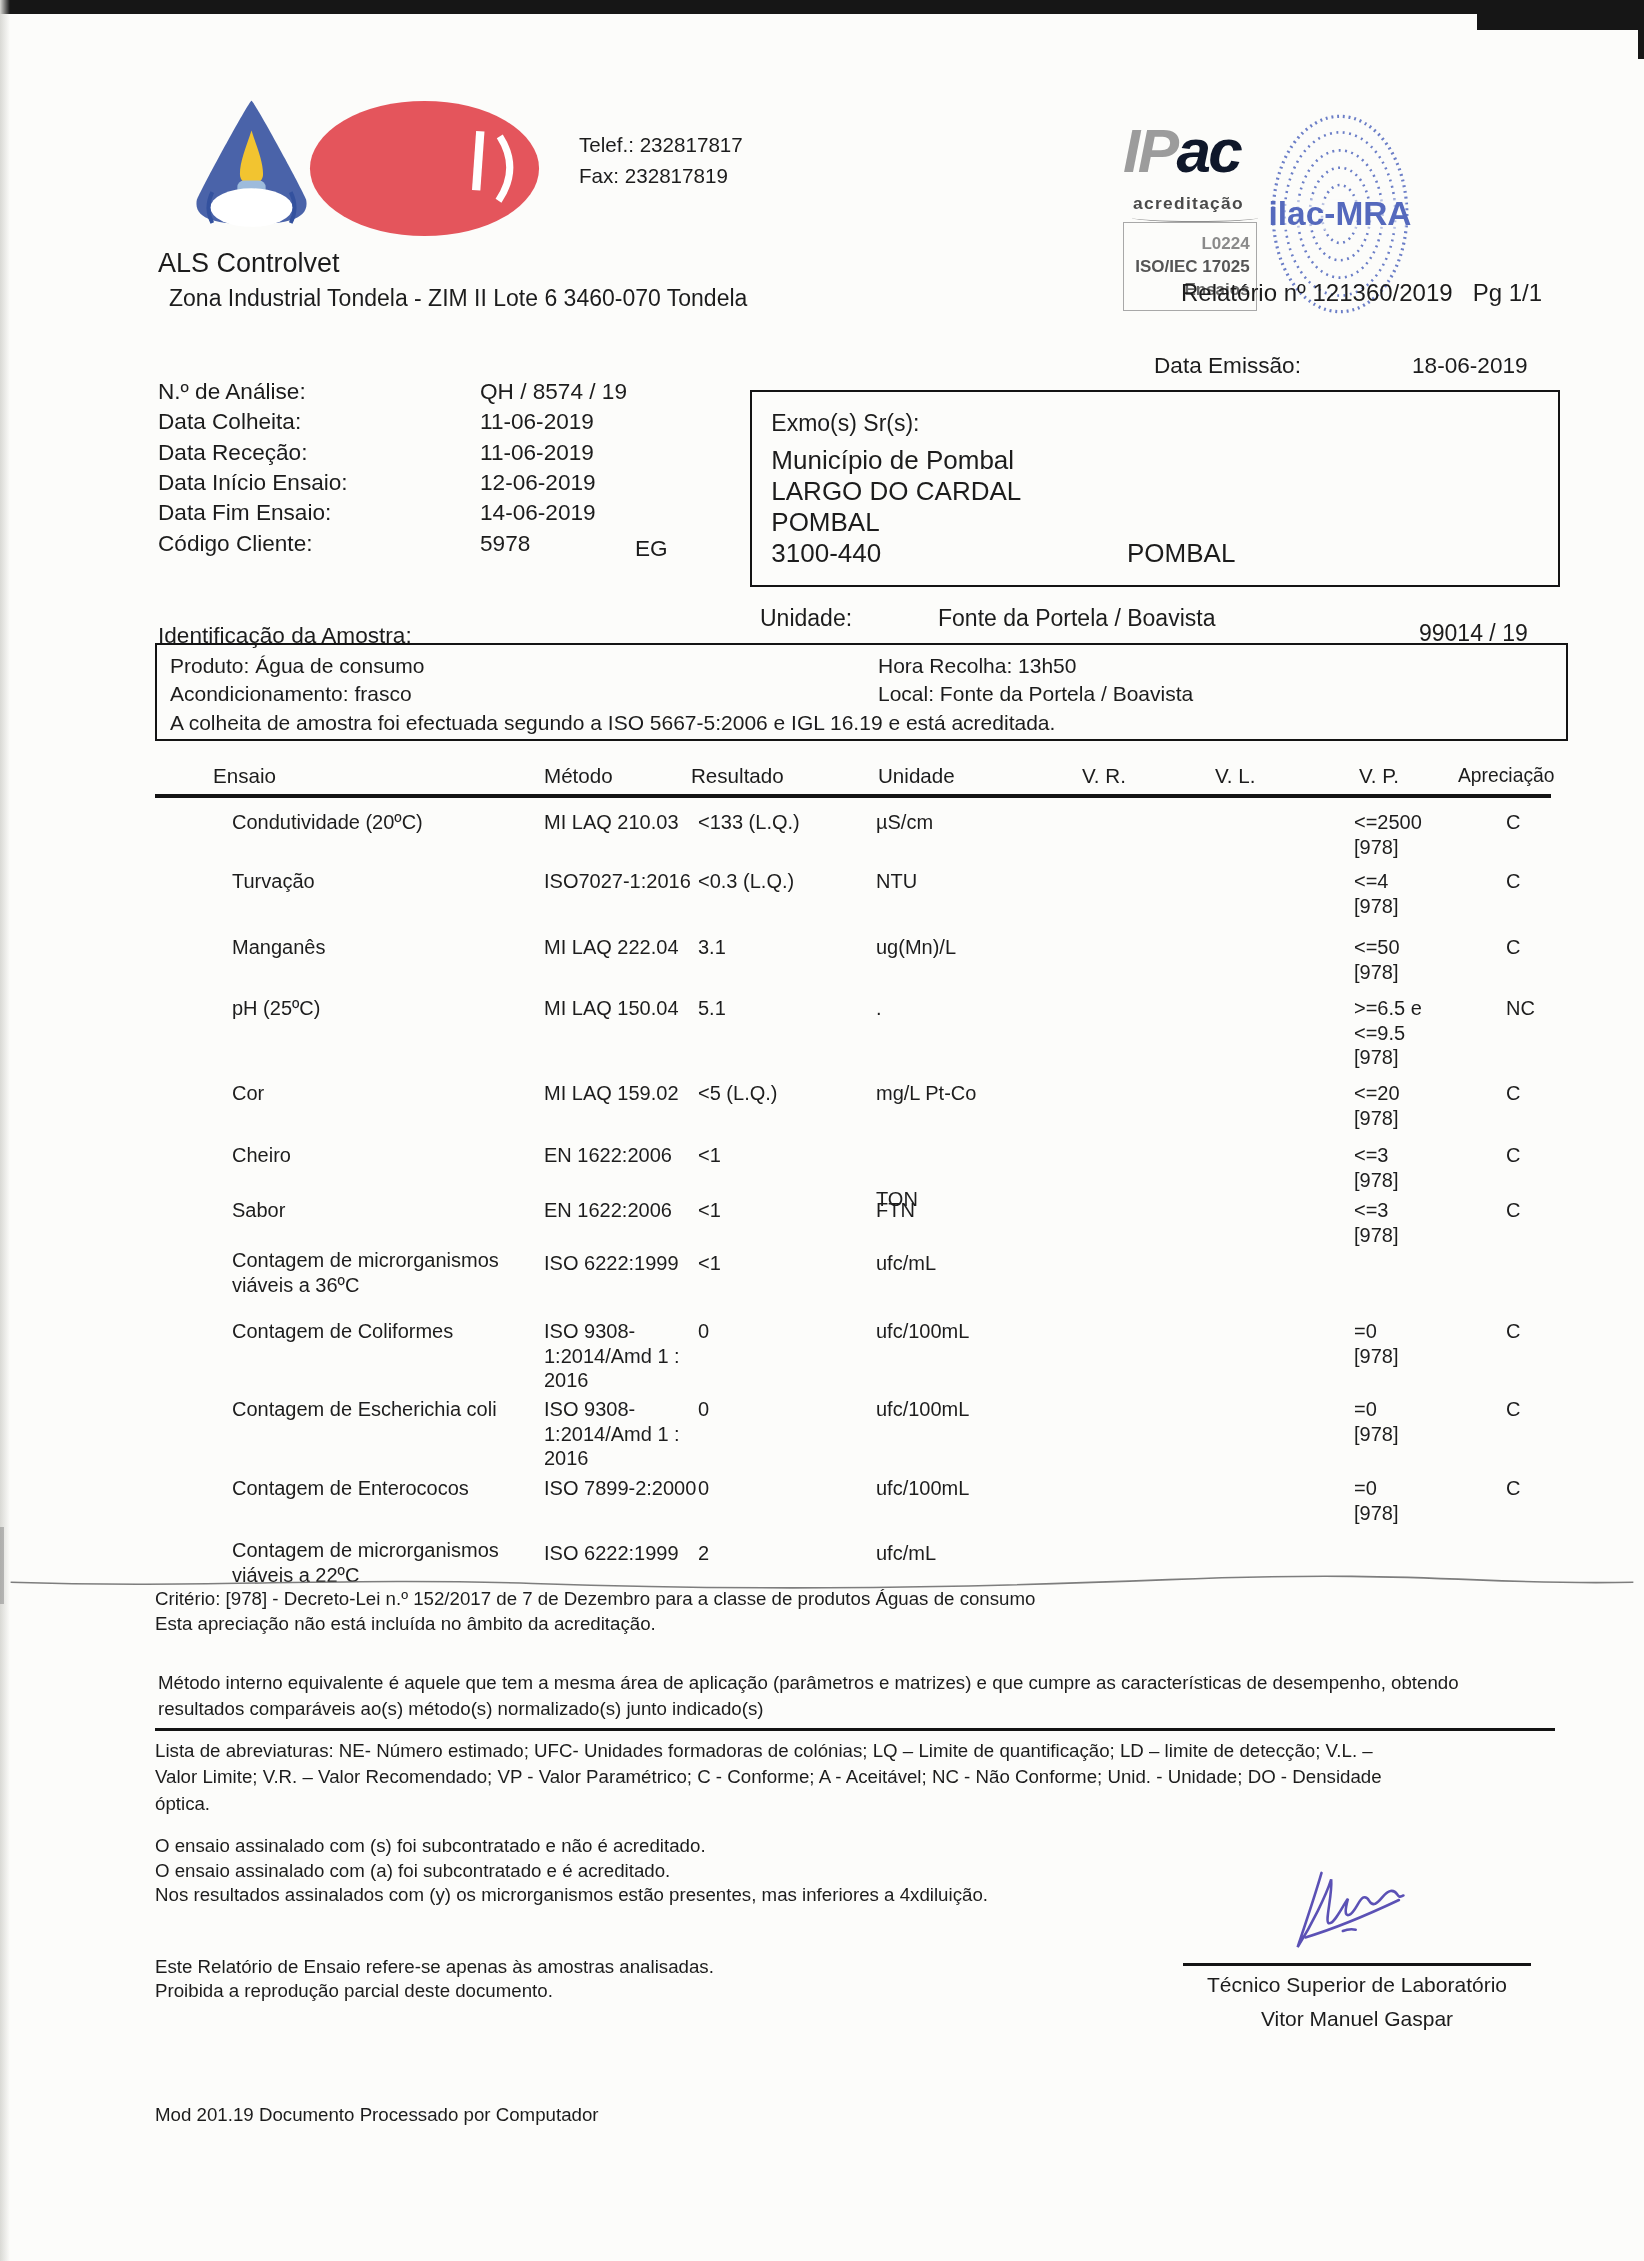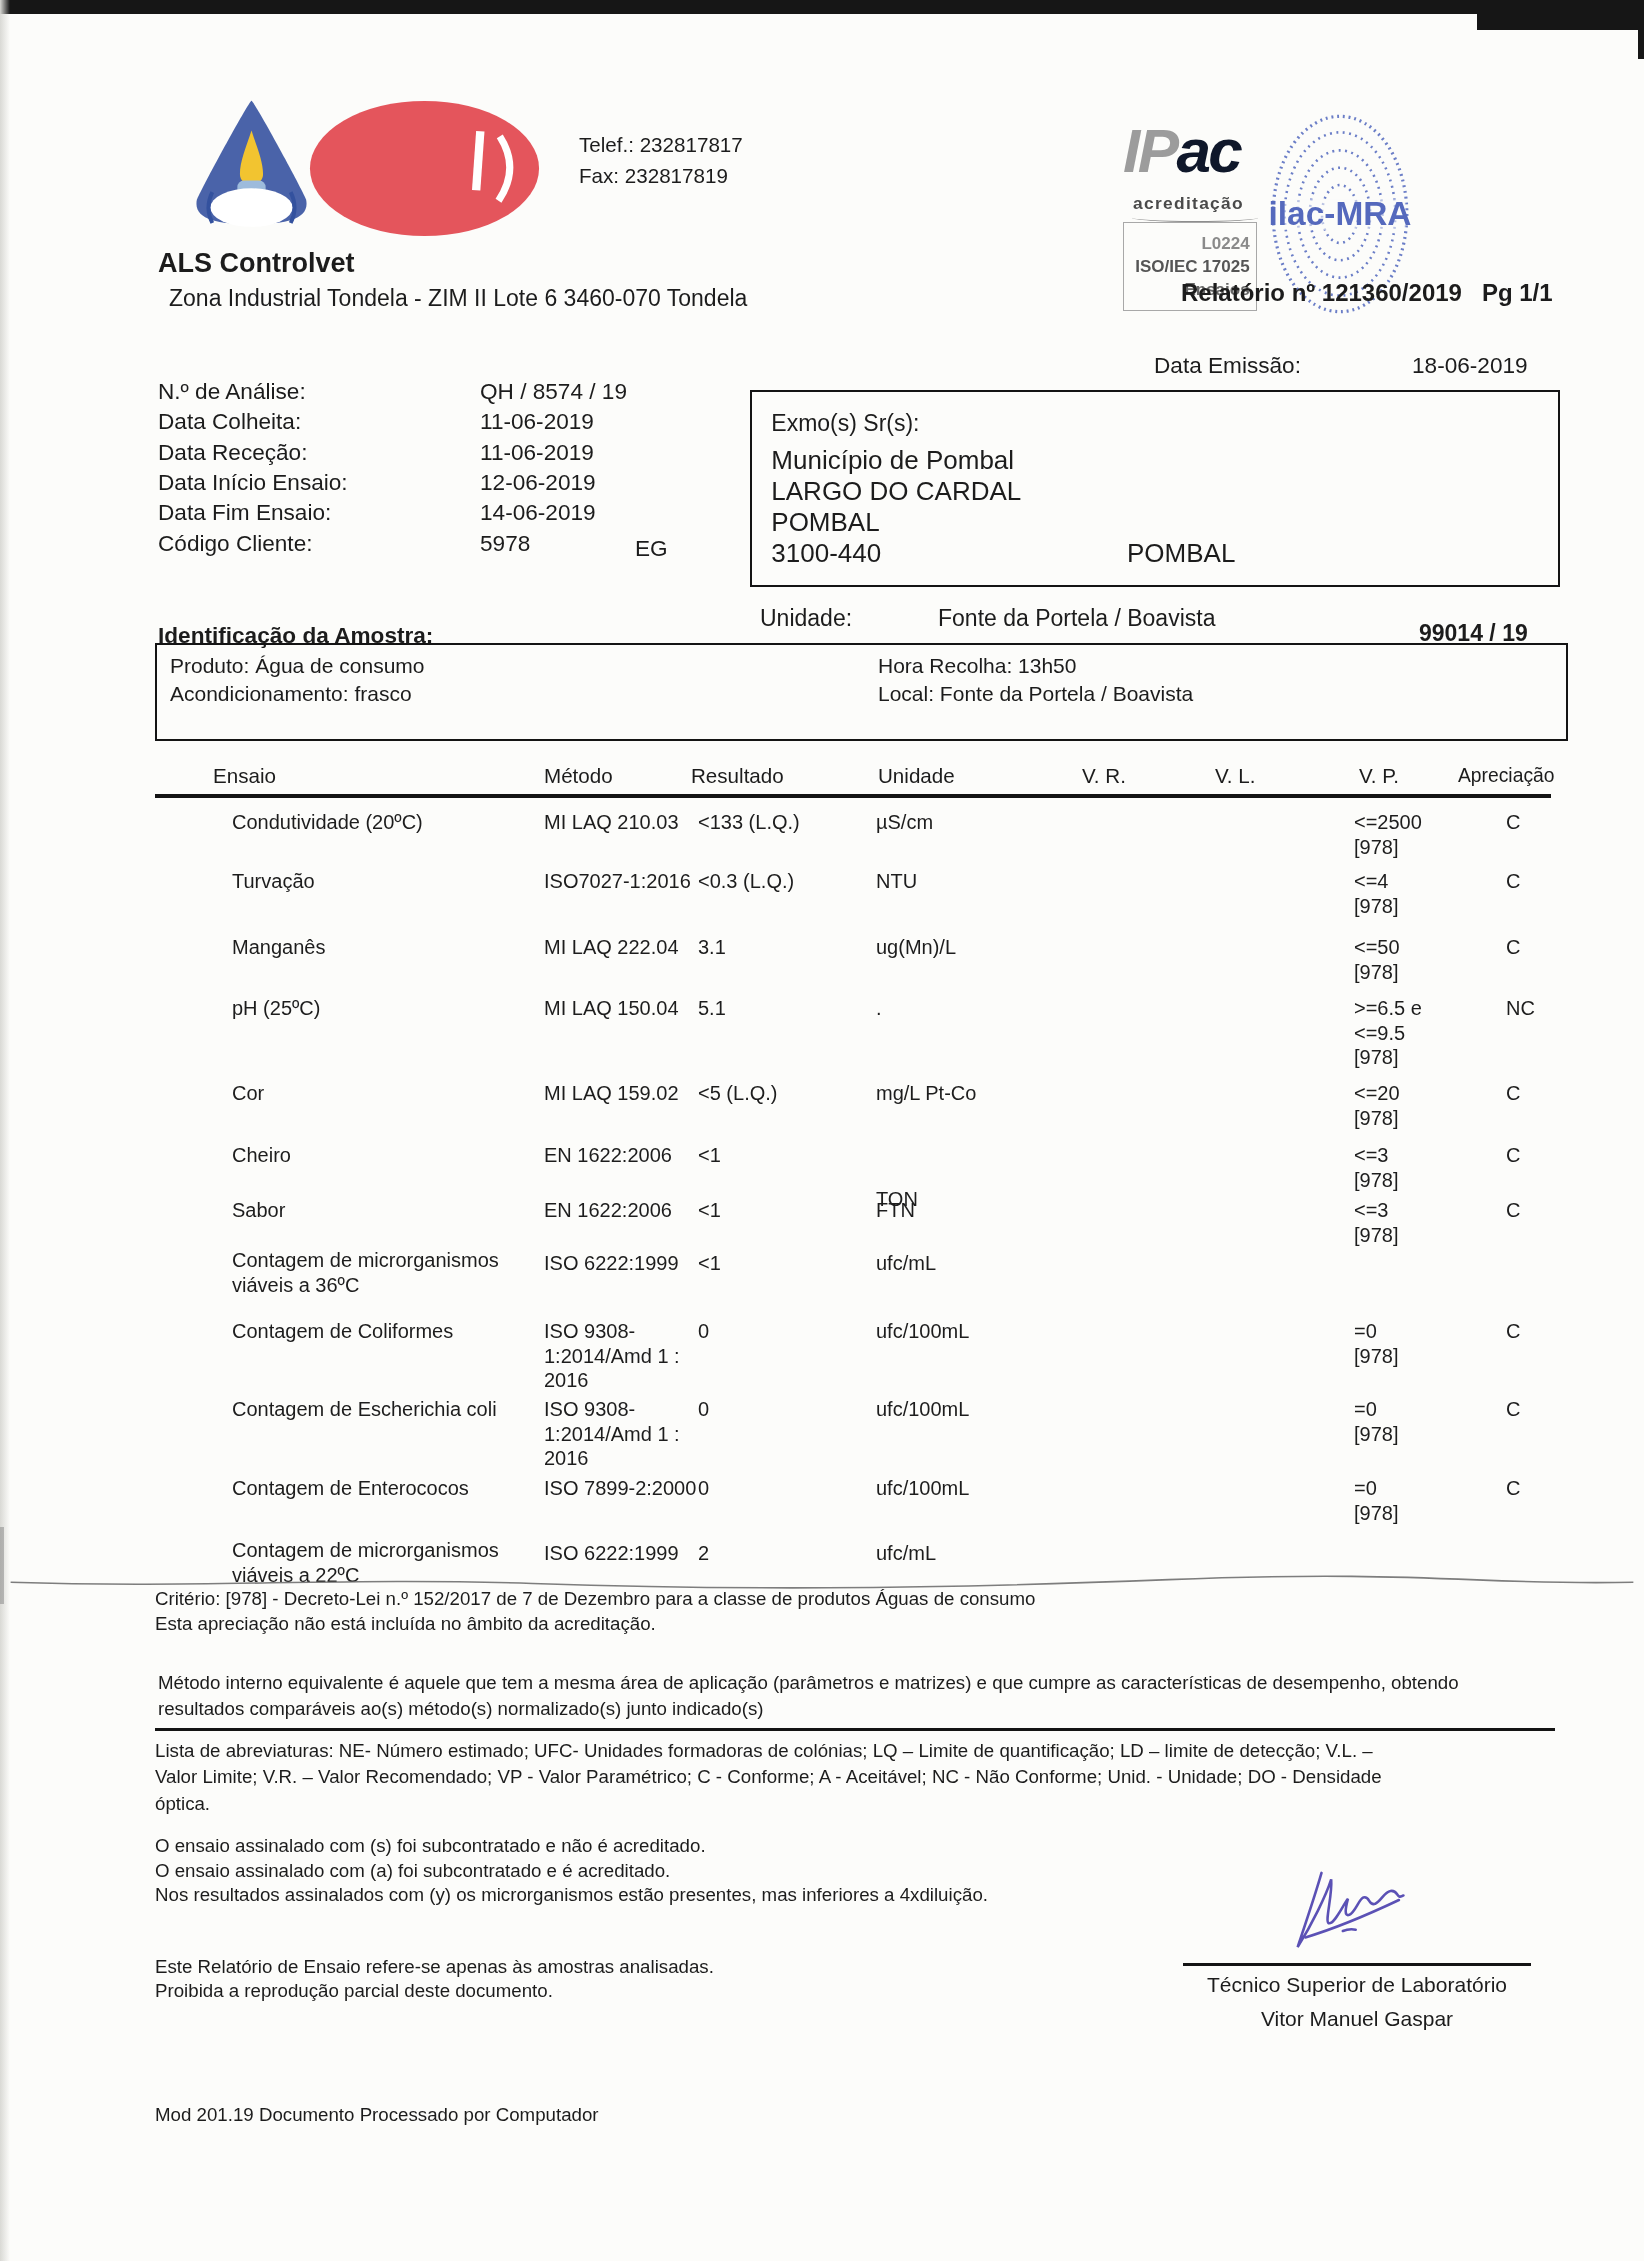--- a/index.html
+++ b/index.html
@@ -1,20 +1,20 @@
 <!DOCTYPE html>
 <html style="font-size:10.3px"><head>
 <meta charset="utf-8">
 <style>
   html,body{margin:0;padding:0;background:#e8e8e6;}
   #page{position:relative;width:1644px;height:2261px;background:#fcfcfa;overflow:hidden;
         font-family:"Liberation Sans","DejaVu Sans",sans-serif;color:#1c1c1c;}
   .abs{position:absolute;}
   .t{position:absolute;white-space:pre-line;}
-  .b{font-weight:bold;}
+  .b{font-weight:normal;}
   
   .topbar{position:absolute;left:0;top:0;width:1644px;height:14px;background:#161616;}
   .topnotch{position:absolute;left:1477px;top:0;width:168px;height:30px;background:#161616;}
   .rightstrip{position:absolute;left:1638px;top:0;width:6.4px;height:59px;background:#161616;}
   .leftedge{position:absolute;left:0;top:0;width:10.3px;height:2261px;
             background:linear-gradient(to right,#d9d9d5,rgba(255,255,255,0));}
   .leftstreak{position:absolute;left:0;top:1527px;width:3.9px;height:77px;background:#8a8a8a;opacity:.55;}
   
   .hdr-contact{font-size:20.6px;line-height:31px;}
   .company{font-size:27px;}
@@ -143,20 +143,21 @@
   <div class="t" style="left:760px;top:605px;font-size:23px;">Unidade:</div>
   <div class="t" style="left:938px;top:605px;font-size:23px;">Fonte da Portela / Boavista</div>
 
   <div class="t b sec-title" style="left:158px;top:623px;">Identificação da Amostra:</div>
   <div class="t b" style="left:1419px;top:620px;font-size:23px;">99014 / 19</div>
   <div class="samplebox">
     <div class="t sample-line" style="left:13px;top:9px;">Produto: Água de consumo</div>
     <div class="t sample-line" style="left:721px;top:9px;">Hora Recolha: 13h50</div>
     <div class="t sample-line" style="left:13px;top:37px;">Acondicionamento: frasco</div>
     <div class="t sample-line" style="left:721px;top:37px;">Local: Fonte da Portela / Boavista</div>
+    <div class="t sample-line" style="left:13px;top:66px;">A colheita de amostra foi efectuada segundo a ISO 5667-5:2006 e IGL 16.19 e está acreditada.</div>
   </div>
 
   <div>
     <div class="th" style="left:213px;top:764px;">Ensaio</div>
     <div class="th" style="left:544px;top:764px;">Método</div>
     <div class="th" style="left:691px;top:764px;">Resultado</div>
     <div class="th" style="left:878px;top:764px;">Unidade</div>
     <div class="th" style="left:1082px;top:764px;">V. R.</div>
     <div class="th" style="left:1215px;top:764px;">V. L.</div>
     <div class="th" style="left:1359px;top:764px;">V. P.</div>

